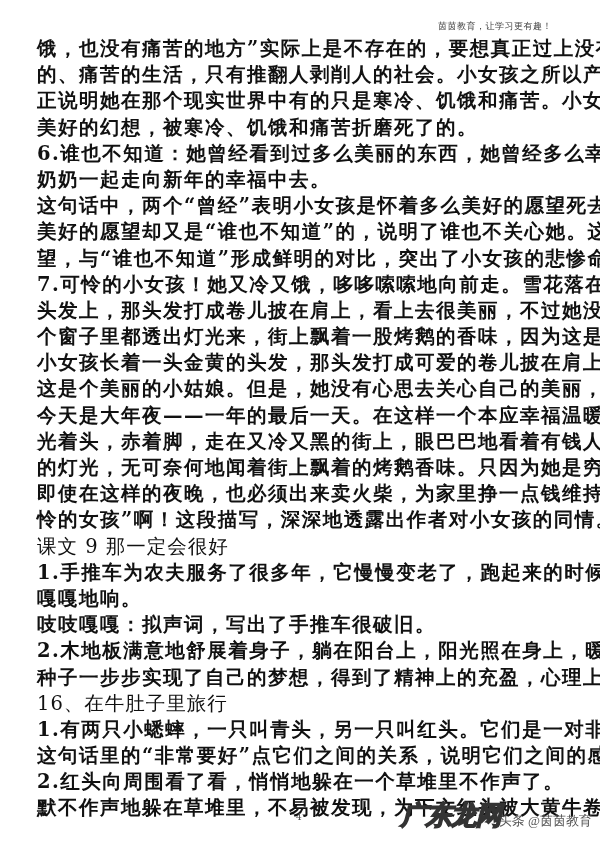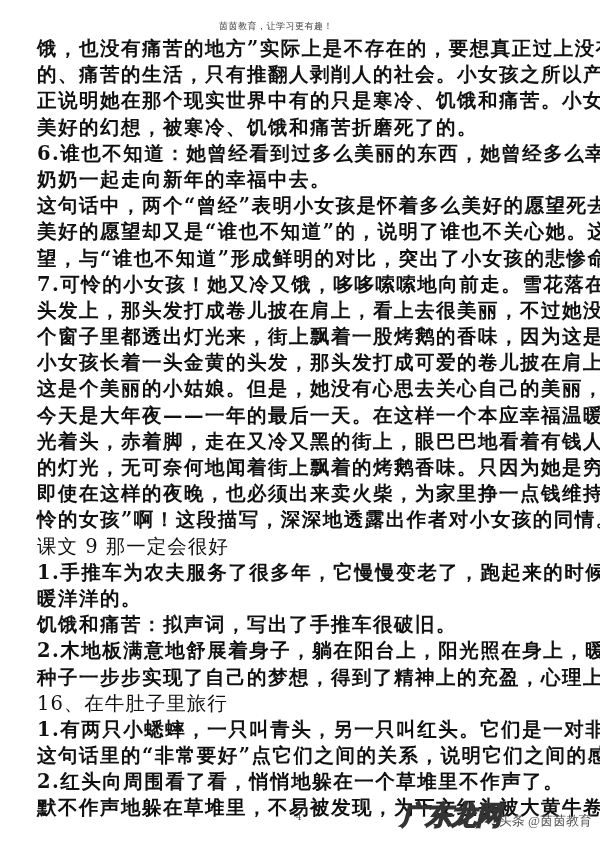--- a/index.html
+++ b/index.html
@@ -13,21 +13,21 @@
       position: relative;
       overflow: hidden;
       font-family: "DejaVu Serif", "Liberation Serif", serif;
       color: #111111;
     }
     .page-header {
       position: absolute;
       top: 20px;
       left: 0;
       width: 552px;
-      text-align: center;
+      text-align: right;
       font-size: 9px;
       color: #444;
       letter-spacing: 0.5px;
     }
     .content {
       position: absolute;
       top: 36px;
       left: 37px;
       width: 530px;
     }
@@ -100,22 +100,22 @@
   <div class="line">个窗子里都透出灯光来，街上飘着一股烤鹅的香味，因为这是大年夜—她可</div>
   <div class="line">小女孩长着一头金黄的头发，那头发打成可爱的卷儿披在肩上，可以看出，</div>
   <div class="line">这是个美丽的小姑娘。但是，她没有心思去关心自己的美丽，她一心想的是</div>
   <div class="line">今天是大年夜——一年的最后一天。在这样一个本应幸福温暖的夜晚，她却</div>
   <div class="line">光着头，赤着脚，走在又冷又黑的街上，眼巴巴地看着有钱人家窗户里透出</div>
   <div class="line">的灯光，无可奈何地闻着街上飘着的烤鹅香味。只因为她是穷苦人家的孩子，</div>
   <div class="line">即使在这样的夜晚，也必须出来卖火柴，为家里挣一点钱维持生活。多么“可</div>
   <div class="line">怜的女孩”啊！这段描写，深深地透露出作者对小女孩的同情。</div>
   <div class="line heading">课文 9  那一定会很好</div>
   <div class="line">1.手推车为农夫服务了很多年，它慢慢变老了，跑起来的时候，骨头会吱吱</div>
-  <div class="line">暖洋洋的。</div>
-  <div class="line">饥饿和痛苦：拟声词，写出了手推车很破旧。</div>
+  <div class="line">嘎嘎地响。</div>
+  <div class="line">吱吱嘎嘎：拟声词，写出了手推车很破旧。</div>
   <div class="line">2.木地板满意地舒展着身子，躺在阳台上，阳光照在身上，暖洋洋的，舒服</div>
   <div class="line">种子一步步实现了自己的梦想，得到了精神上的充盈，心理上的满足。</div>
   <div class="line heading">16、在牛肚子里旅行</div>
   <div class="line">1.有两只小蟋蟀，一只叫青头，另一只叫红头。它们是一对非常要好的朋友。</div>
   <div class="line">这句话里的“非常要好”点它们之间的关系，说明它们之间的感情很深厚。</div>
   <div class="line">2.红头向周围看了看，悄悄地躲在一个草堆里不作声了。</div>
   <div class="line">默不作声地躲在草堆里，不易被发现，为下文红头被大黄牛卷进嘴里埋下了</div>
 
 </div>
 

